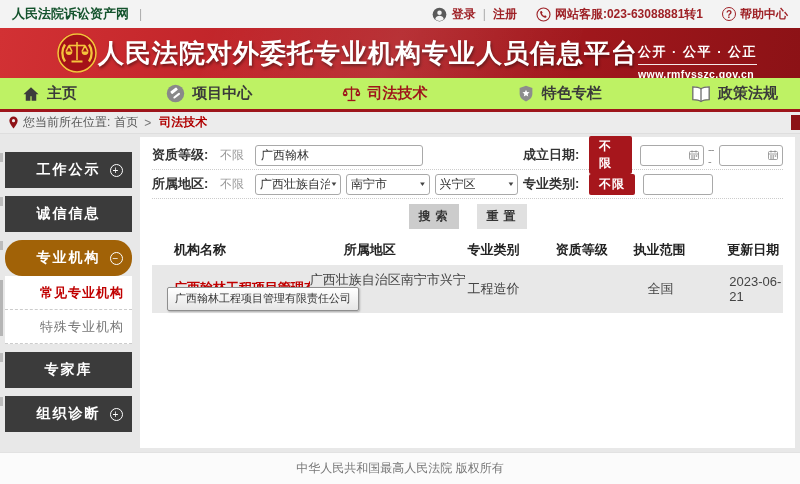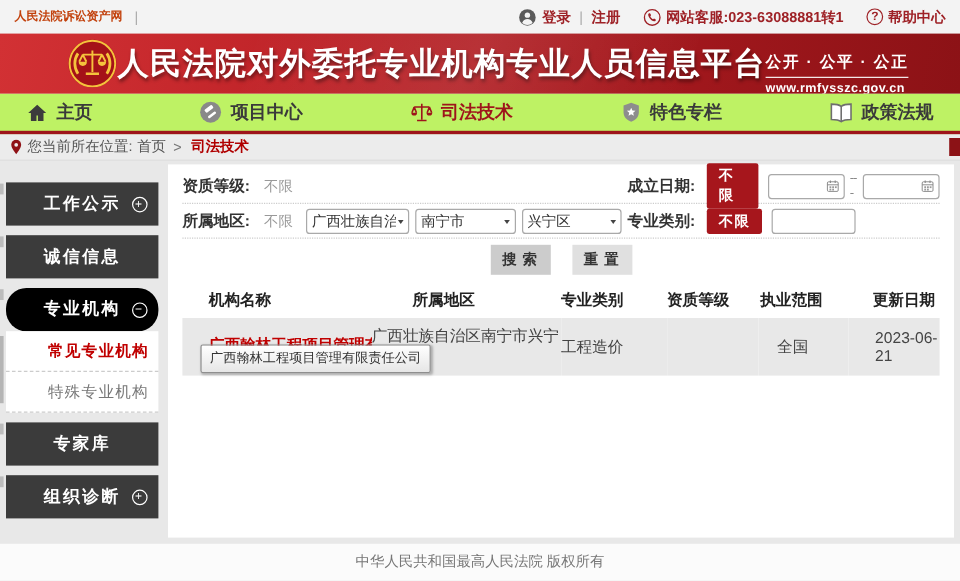--- a/index.html
+++ b/index.html
@@ -4,21 +4,21 @@
 <style>
   * { box-sizing: border-box; margin: 0; padding: 0; }
   html,body { width: 800px; height: 484px; }
   body {
     font-family: "Liberation Sans", "DejaVu Sans", sans-serif;
     background: #e8e8e8; position: relative; overflow: hidden;
   }
   
   .topbar { height: 28px; background:#f3f3f3; display:flex; align-items:center;
     padding:0 12px; font-size:12px; color:#9e2126; }
-  .site-name { font-weight:bold; font-size:10px; color:#c2410c; cursor:pointer; }
+  .site-name { font-weight:bold; font-size:13px; color:#14532d; cursor:pointer; }
   .tb-div { color:#aaa; margin:0 10px; font-size:12px; }
   .topbar-right { margin-left:auto; display:flex; align-items:center; gap:5px; }
   .tb-link { cursor:pointer; font-weight:bold; }
   .tb-text { font-weight:bold; }
   .tb-group { display:flex; align-items:center; gap:4px; margin-left:14px; }
   .q-icon { width:14px; height:14px; border:1.5px solid #9e2126; border-radius:50%;
     font-size:10px; font-weight:bold; display:inline-flex; align-items:center;
     justify-content:center; color:#9e2126; }
   
   .banner { height:50px; position:relative; overflow:hidden; display:flex; align-items:center;
@@ -50,21 +50,21 @@
   .bc-current { color:#b00000; font-weight:bold; margin-left:6px; }
   .bc-corner { position:absolute; right:0; top:3px; width:9px; height:15px; background:#8c1216; }
   
   .main { position:relative; height:318px; padding:3px 5px 0; display:flex; align-items:flex-start; }
   .sidebar { width:127px; flex:none; margin-top:15px; }
   .side-item { position:relative; height:36px; margin-bottom:8px; background:#3b3b3b;
     color:#fff; font-size:14px; font-weight:bold; letter-spacing:2px;
     display:flex; align-items:center; justify-content:center; cursor:pointer; }
   .side-item::before { content:''; position:absolute; left:-5px; top:1px; width:3px;
     height:9px; background:#bcbcbc; }
-  .side-item.red { background:#000000; margin-bottom:0;border-radius:17px; }
+  .side-item.red { background:#a16207; margin-bottom:0;border-radius:17px; }
   .expand-icon { position:absolute; right:9px; width:13px; height:13px; border:1px solid #fff;
     border-radius:50%; font-size:10px; line-height:11px; text-align:center; font-weight:normal; }
   .side-sub { background:#fff; margin-bottom:8px; position:relative; }
   .side-sub::before { content:''; position:absolute; left:-5px; top:4px; width:3px;
     height:56px; background:#b5b5b5; }
   .side-sub-item { height:34px; display:flex; align-items:center; justify-content:center;
     font-size:13px; color:#777; border-bottom:1px dashed #ccc; cursor:pointer; letter-spacing:1px;padding-left:27px; }
   .side-sub-item.active { color:#c00000; font-weight:bold; }
   
   .content { flex:1; background:#fff; margin-left:8px; height:311px; position:relative;
@@ -276,20 +276,21 @@
       <span class="expand-icon">+</span>
     </div>
   </div>
 
   <div class="content">
 
     <div class="form-row">
       <div class="form-left">
         <span class="form-label">资质等级:</span>
         <span class="unlimited-text">不限</span>
+        <input class="text-input" type="text" value="广西翰林" style="">
       </div>
       <div class="form-right">
         <span class="form-label">成立日期:</span>
         <span class="chip">不限</span>
         <div class="date-input">
           <svg width="12" height="12" viewBox="0 0 24 24">
               <rect x="3" y="5" width="18" height="16" rx="2" fill="#fff" stroke="#888" stroke-width="1.6"></rect>
               <line x1="3" y1="10" x2="21" y2="10" stroke="#888" stroke-width="1.6"></line>
               <line x1="8" y1="3" x2="8" y2="7" stroke="#888" stroke-width="1.8"></line>
               <line x1="16" y1="3" x2="16" y2="7" stroke="#888" stroke-width="1.8"></line>

